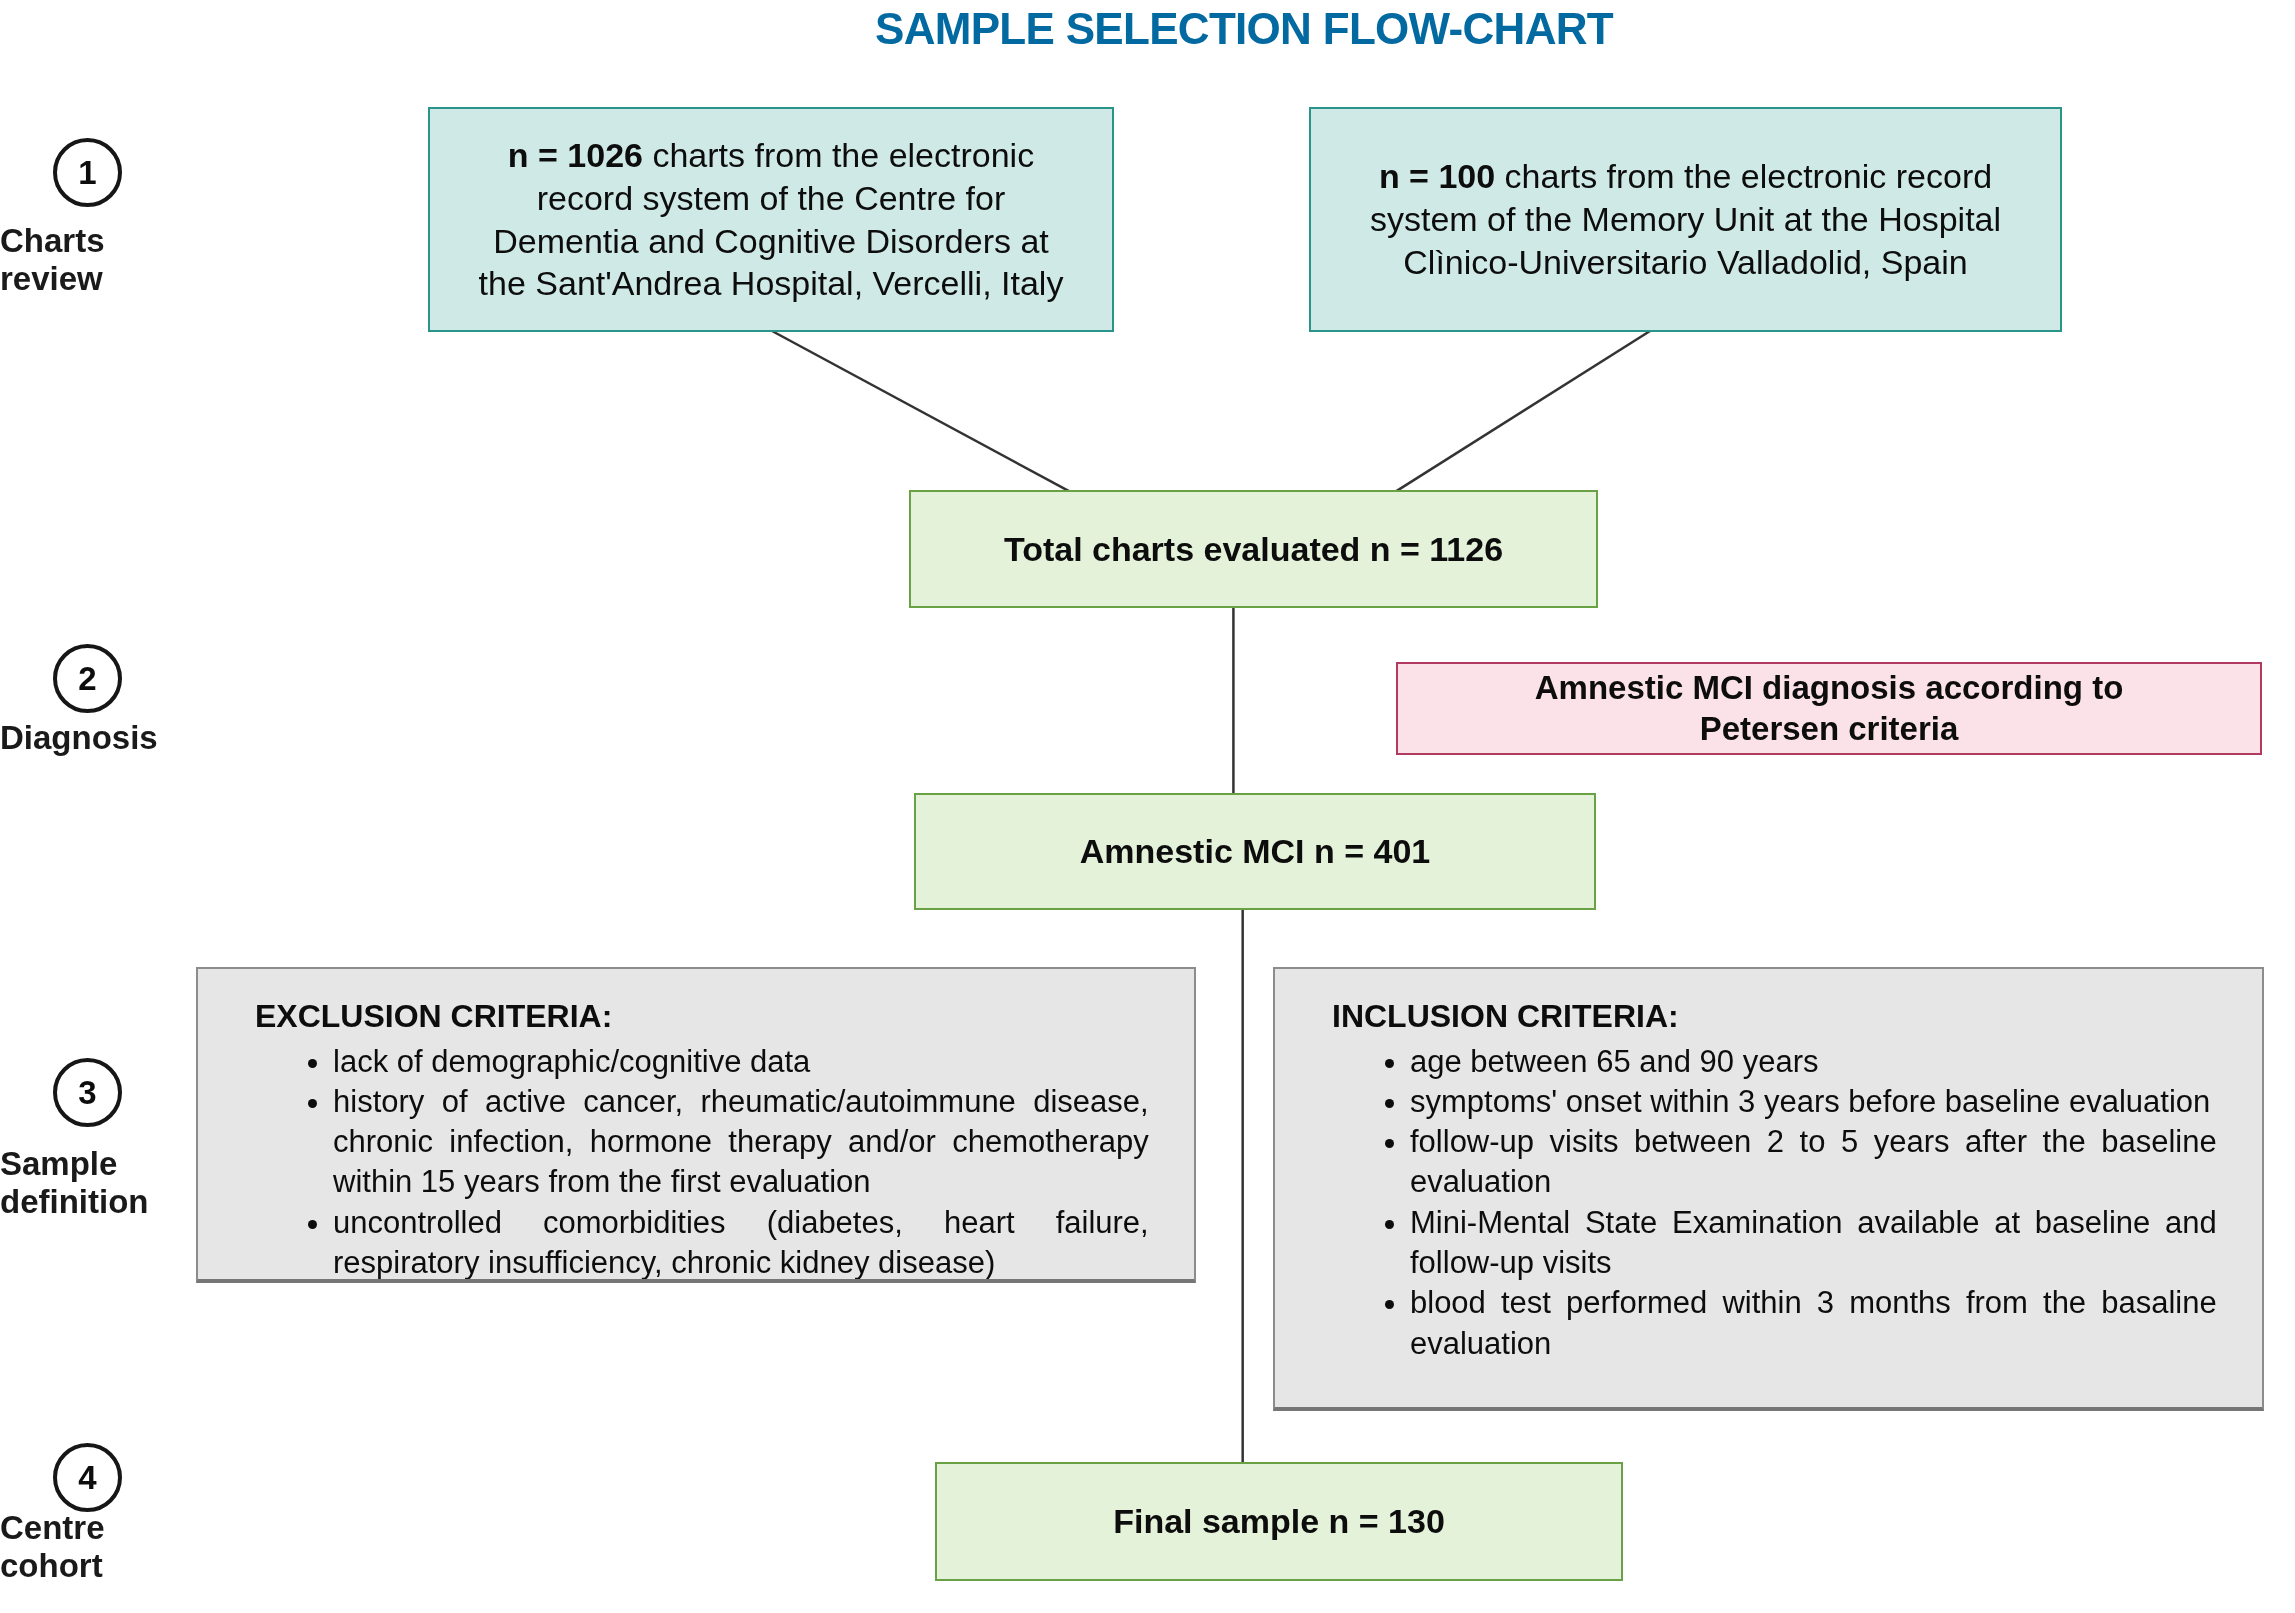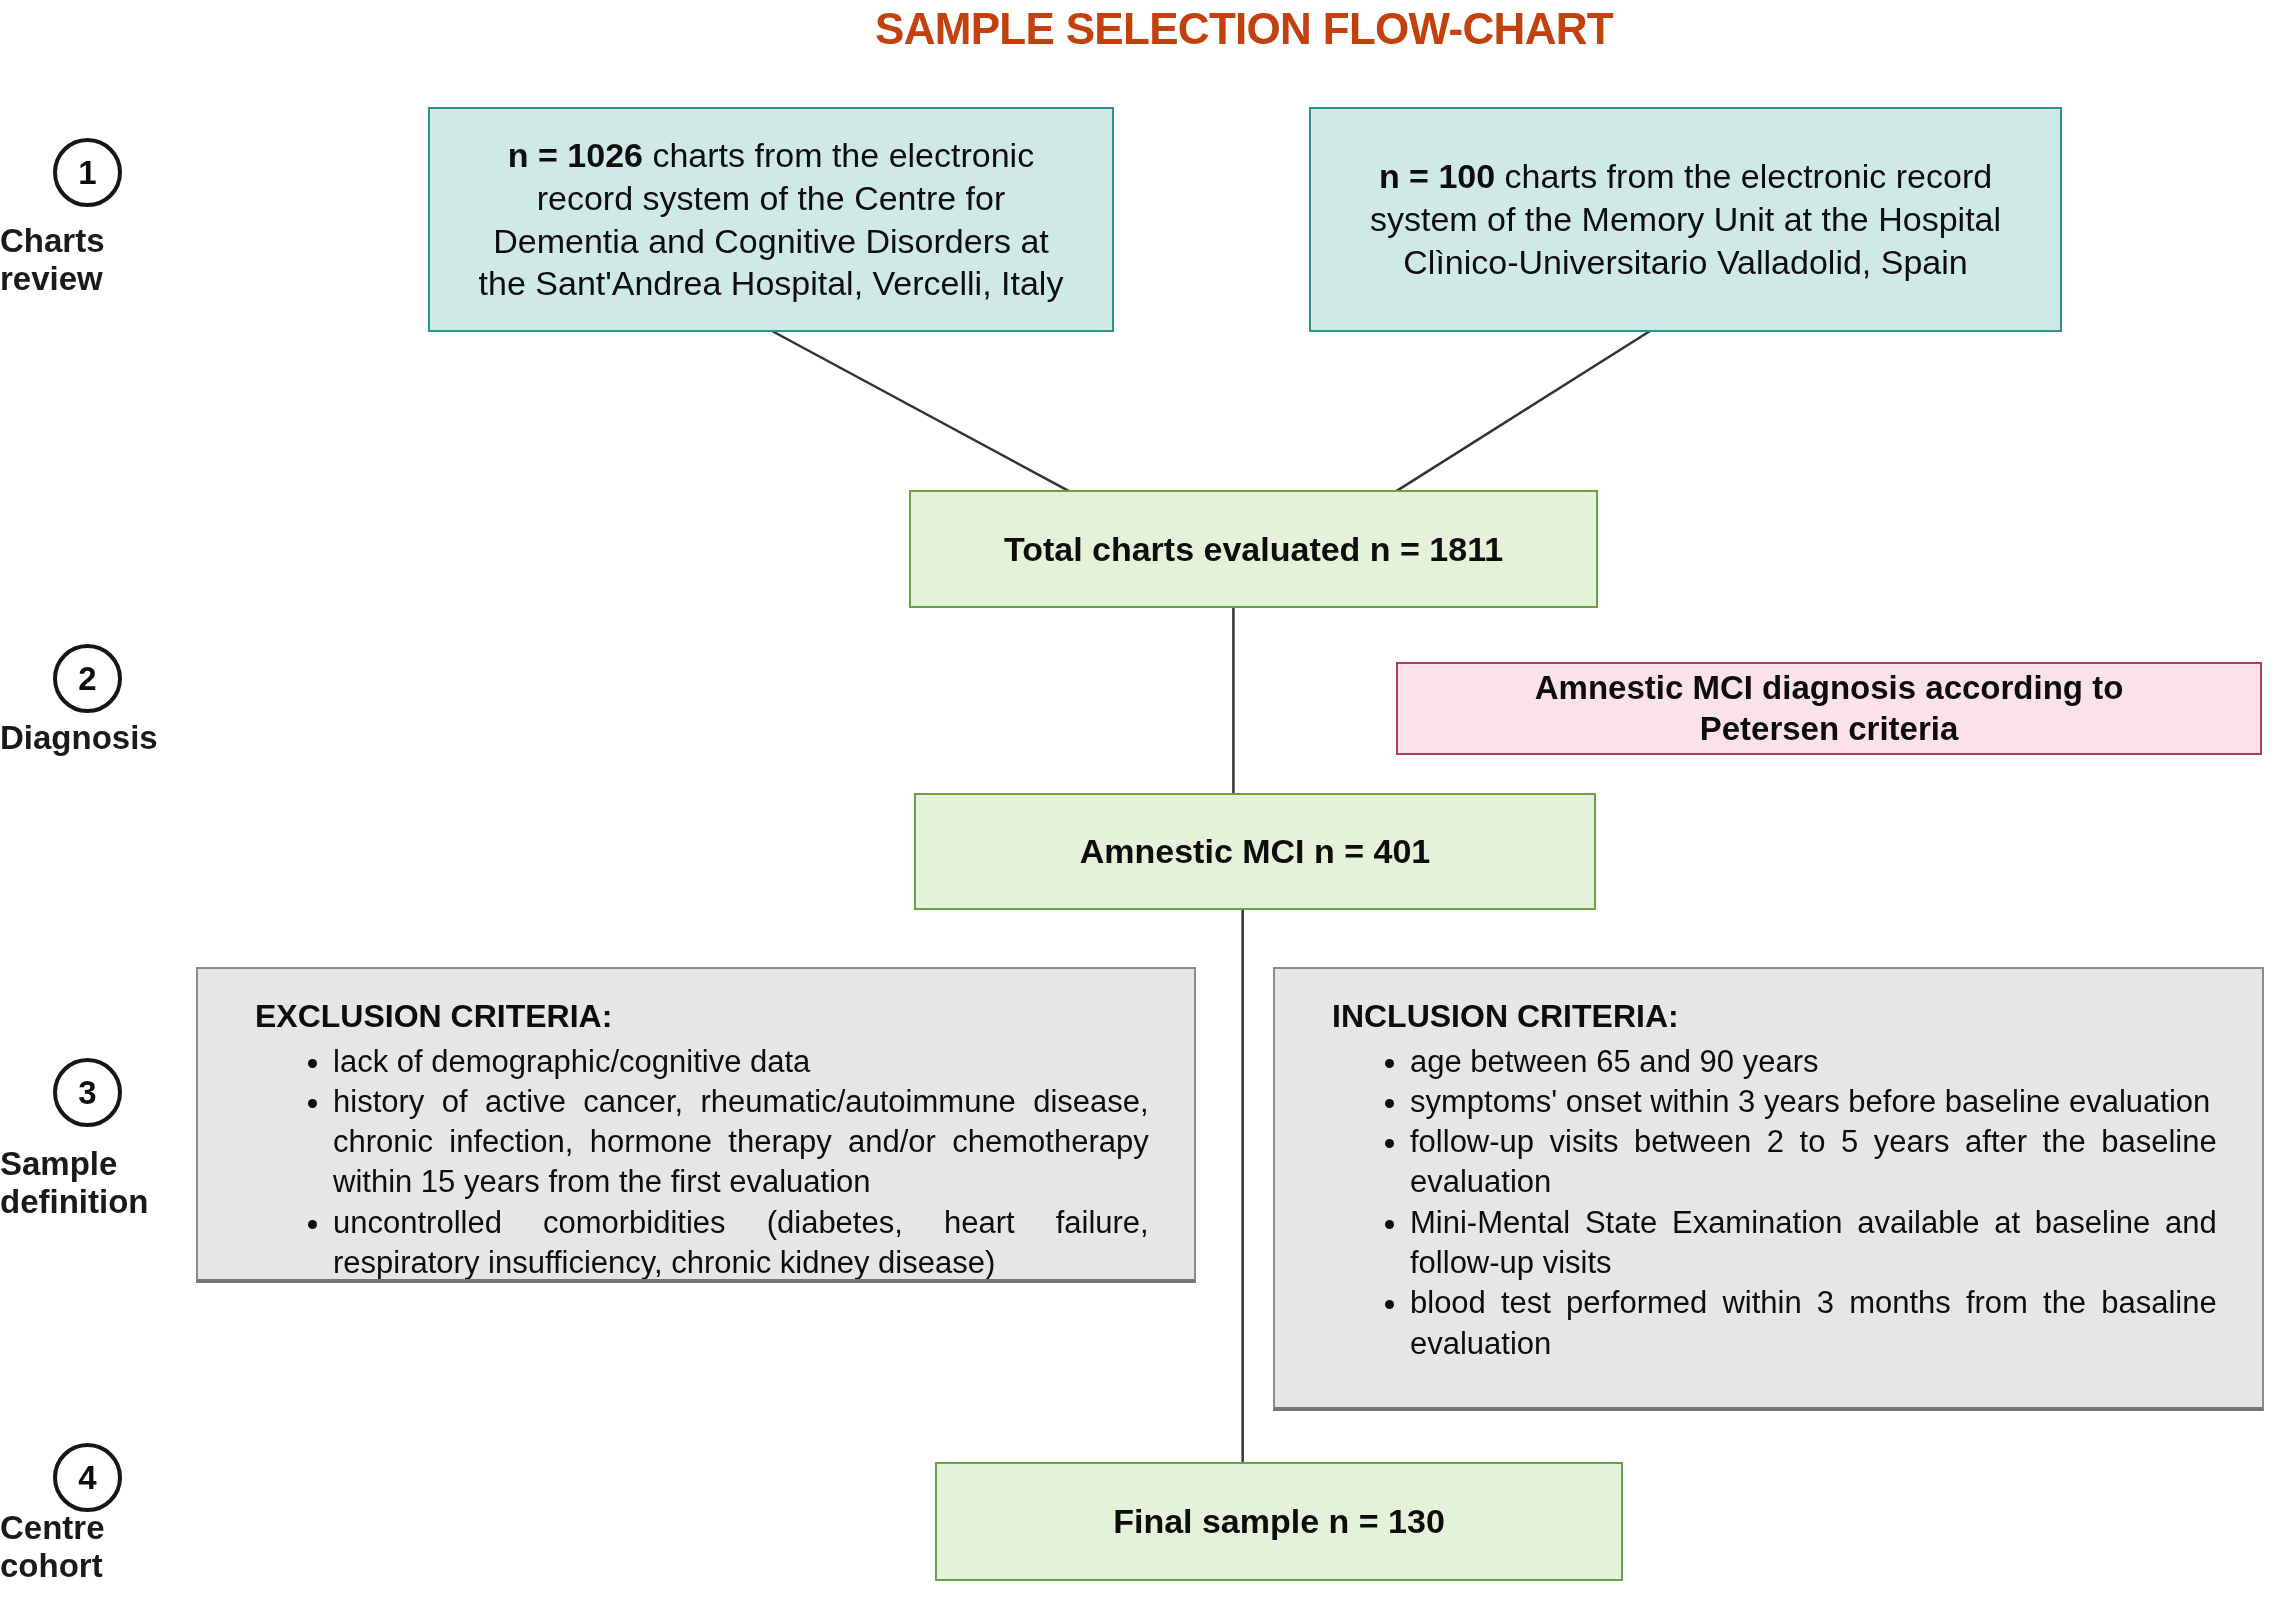--- a/index.html
+++ b/index.html
@@ -2,21 +2,21 @@
 <html style="font-size:11.4px"><head>
 <meta charset="utf-8">
 <style>
   html,body{margin:0;padding:0;background:#ffffff;overflow:hidden;}
   body{width:2295px;height:1613px;position:relative;
        font-family:"Liberation Sans","DejaVu Sans",sans-serif;color:#0d0d0d;}
 
   #connectors{position:absolute;left:0;top:0;width:2295px;height:1613px;z-index:0;}
 
   .flow-title{position:absolute;left:1244px;top:4.3px;transform:translateX(-50%);
-    white-space:nowrap;font-size:44px;font-weight:bold;letter-spacing:-0.7px;color:#c2410c;z-index:2;text-align:center;}
+    white-space:nowrap;font-size:44px;font-weight:bold;letter-spacing:-0.7px;color:#0369a1;z-index:2;text-align:center;}
 
   .step-circle{position:absolute;left:53px;width:61px;height:61px;border:4.3px solid #161616;
     border-radius:50%;background:#fff;display:flex;align-items:center;justify-content:center;
     font-size:33px;font-weight:bold;z-index:2;}
   .step-label{position:absolute;left:0;width:177px;text-align:left;font-weight:bold;
     font-size:33px;line-height:1.16;color:#1a1a1a;z-index:2;}
 
   .box{position:absolute;box-sizing:border-box;z-index:1;}
   .center-box{display:flex;align-items:center;justify-content:center;text-align:center;}
 
@@ -68,21 +68,21 @@
 
 <div class="box center-box teal-box" style="left:428px;top:107px;width:686px;height:225px">
   <p><span class="bold-n">n = 1026</span><span> charts from the electronic record system of the Centre for Dementia and Cognitive Disorders at the Sant'Andrea Hospital, Vercelli, Italy</span></p>
 </div>
 
 <div class="box center-box teal-box" style="left:1309px;top:107px;width:753px;height:225px">
   <p><span class="bold-n">n = 100</span><span> charts from the electronic record system of the Memory Unit at the Hospital Clìnico-Universitario Valladolid, Spain</span></p>
 </div>
 
 <div class="box center-box green-box" style="left:909px;top:490px;width:689px;height:118px">
-  <span>Total charts evaluated n = 1811</span>
+  <span>Total charts evaluated n = 1126</span>
 </div>
 
 <div class="box center-box pink-box" style="left:1396px;top:662px;width:866px;height:93px">
   <span>Amnestic MCI diagnosis according to Petersen criteria</span>
 </div>
 
 <div class="box center-box green-box" style="left:914px;top:793px;width:682px;height:117px">
   <span>Amnestic MCI n = 401</span>
 </div>
 

